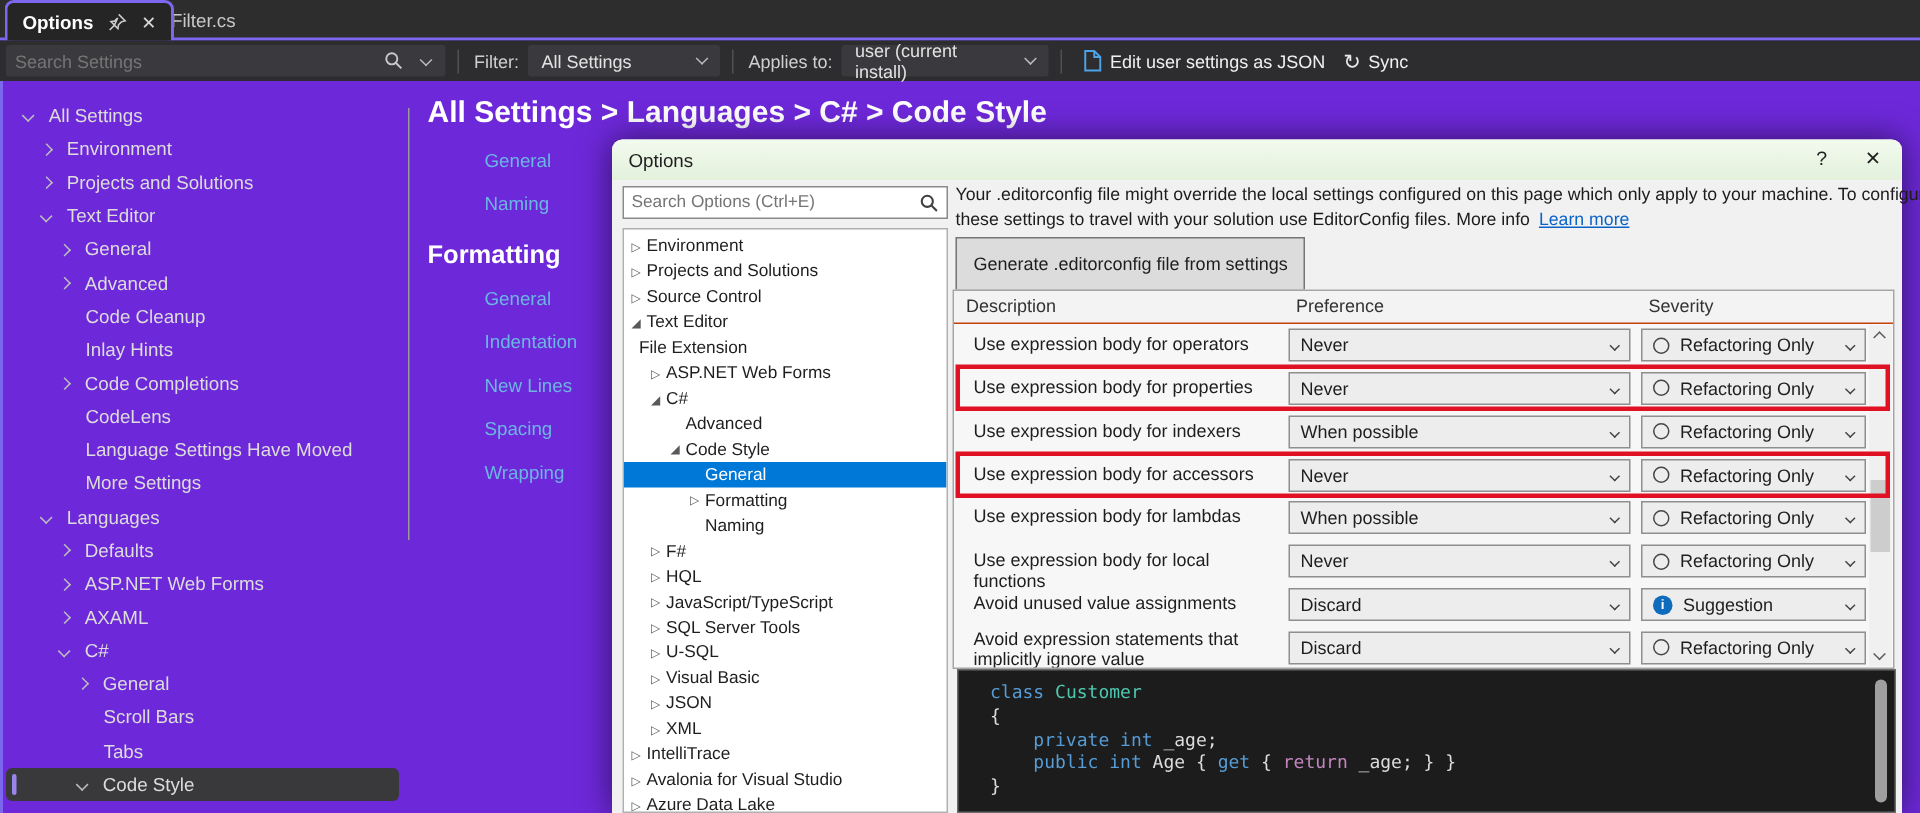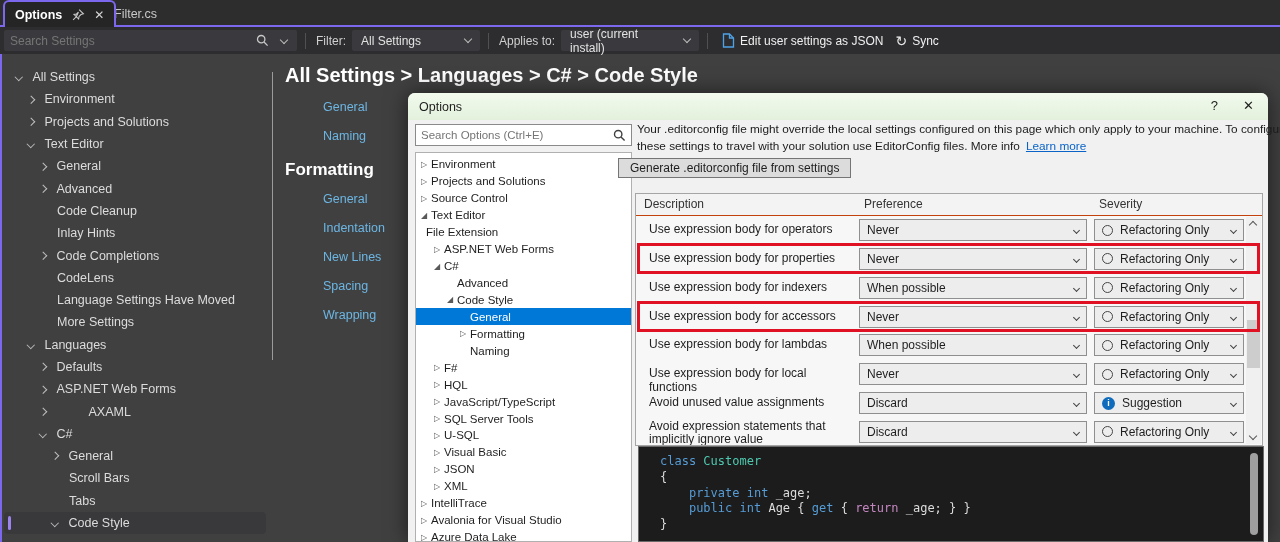--- a/index.html
+++ b/index.html
@@ -1,17 +1,17 @@
 <!DOCTYPE html>
 <html><head>
 <meta charset="utf-8">
 <style>
   * { margin:0; padding:0; box-sizing:border-box; }
   body { background:#111; font-family:"Liberation Sans", sans-serif; }
-  .app { position:relative; width:1280px; height:542px; background:#404040; overflow:hidden; }
+  .app { position:relative; width:1280px; height:542px; background:#6d28d9; overflow:hidden; }
 
   
   .tabbar { position:absolute; left:0; top:0; width:1280px; height:27px; background:#2d2d2d; }
   .tab-underline { position:absolute; left:0; top:25px; width:1280px; height:2px; background:#7b68ee; }
   .tab { position:absolute; top:0; height:27px; display:flex; align-items:center; color:#c8c8c8; font-size:12.5px; }
   .tab.active { left:3px; padding:0 10px; gap:9px; background:#252526; border:2px solid #7b68ee; border-bottom:none; border-radius:6px 6px 0 0; color:#fff; font-weight:bold; z-index:2; }
   .tab.plain { left:100px; padding:0 14px; }
   .tab .close-glyph { font-size:12px; font-weight:normal; color:#d8d8d8; cursor:pointer; }
   .pin { width:14px; height:14px; }
 
@@ -58,21 +58,21 @@
   .dlg-search input { position:absolute; left:5px; top:1px; width:185px; height:18px; border:none; outline:none; font-size:11.5px; color:#767676; font-family:"Liberation Sans",sans-serif; }
   .dlg-search .mag { position:absolute; right:5px; top:4px; }
 
   .dlg-tree { position:absolute; left:7px; top:59px; width:217px; height:390px; background:#ffffff; border:1px solid #b0b0b0; overflow:hidden; padding-top:3px; }
   .tree-row { height:16.95px; display:flex; align-items:center; font-size:11.5px; color:#1e1e1e; cursor:pointer; white-space:nowrap; }
   .tree-glyph { display:inline-block; width:10px; font-size:8px; color:#595959; text-align:left; flex:none; }
   .tree-row.selected { background:#0078d7; color:#ffffff; }
 
   .dlg-info { position:absolute; left:229px; top:28px; width:624px; line-height:16.5px; font-size:11.8px; color:#1b1b1b; white-space:nowrap; }
   .learn-more { color:#0a64c8; text-decoration:underline; cursor:pointer; margin-left:6px; }
-  .gen-btn { position:absolute; left:210px; top:65px; height:20px; padding:0 11px; background:#dcdcdc; border:1px solid #757575; font-size:12px; color:#1e1e1e; font-family:"Liberation Sans",sans-serif; cursor:pointer; }
+  .gen-btn { position:absolute; left:229px; top:65px; height:36px; padding:0 11px; background:#dcdcdc; border:1px solid #757575; font-size:12px; color:#1e1e1e; font-family:"Liberation Sans",sans-serif; cursor:pointer; }
 
   .tbl { position:absolute; left:227px; top:100px; width:628px; height:253px; background:#f7f7f7; border:1px solid #a5a5a5; overflow:hidden; }
   .tbl-header { position:relative; height:22px; background:#f3f3f3; border-bottom:1px solid #c2410c; }
   .th { position:absolute; top:3px; font-size:12px; color:#333; }
   .th.desc { left:8px; } .th.pref { left:228px; } .th.sev { left:463px; }
   .t-row { position:relative; height:28.85px; }
   .t-desc { position:absolute; left:13px; top:7px; width:200px; font-size:12px; color:#1e1e1e; line-height:13.5px; }
   .t-row.tall .t-desc { top:2px; }
   .dd { position:absolute; top:3px; height:22px; background:#ededed; border:1px solid #8f8f8f; display:flex; align-items:center; font-size:12px; color:#1e1e1e; padding:0 7px; cursor:pointer; }
   .dd .chev { position:absolute; right:7px; top:8px; width:5px; height:5px; color:#444; }
@@ -203,21 +203,21 @@
         <span>Languages</span>
       </div>
       <div class="sb-row" style="padding-left: 36px;">
         <span class="chev right"></span>
         <span>Defaults</span>
       </div>
       <div class="sb-row" style="padding-left: 36px;">
         <span class="chev right"></span>
         <span>ASP.NET Web Forms</span>
       </div>
-      <div class="sb-row" style="padding-left: 36px; gap: 32px;">
+      <div class="sb-row" style="padding-left: 36px;">
         <span class="chev right"></span>
         <span>AXAML</span>
       </div>
       <div class="sb-row" style="padding-left: 36px;">
         <span class="chev"></span>
         <span>C#</span>
       </div>
       <div class="sb-row" style="padding-left: 48px;">
         <span class="chev right"></span>
         <span>General</span>

